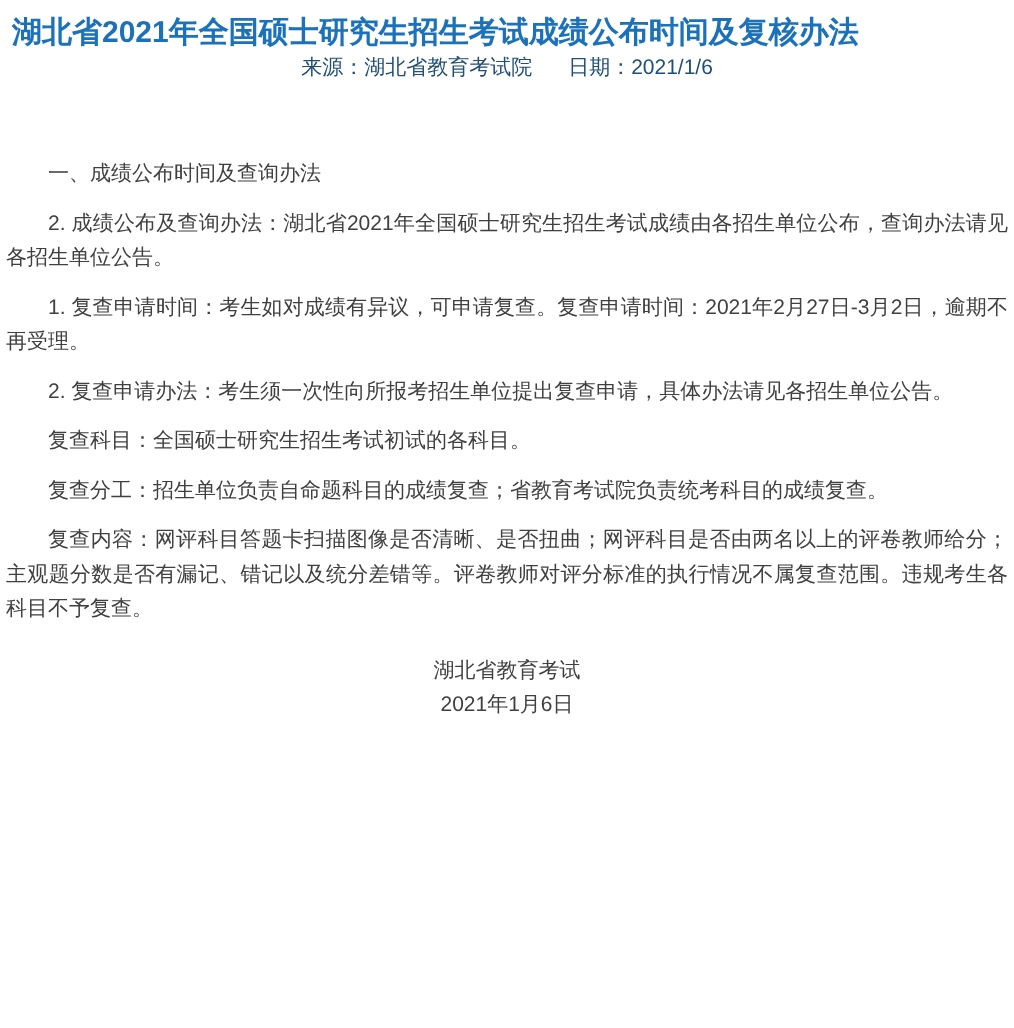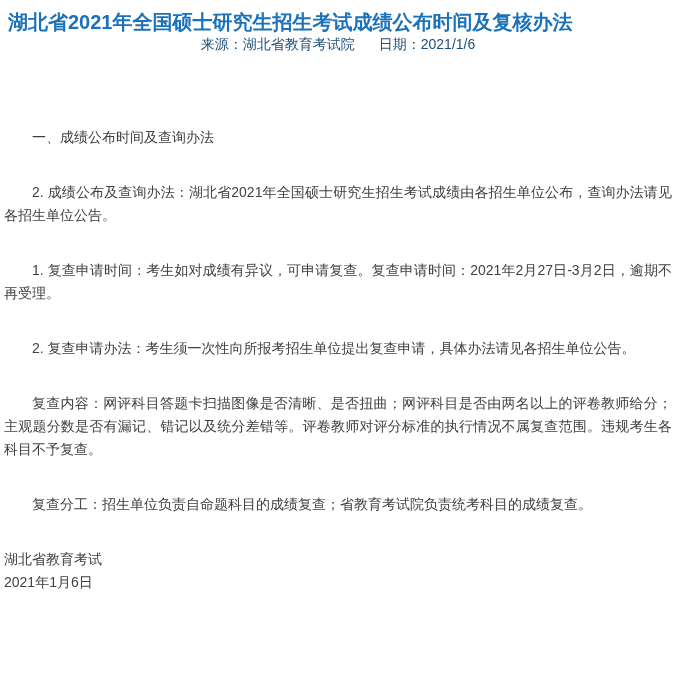--- a/index.html
+++ b/index.html
@@ -35,50 +35,51 @@
     line-height: 20px;
   }
   .doc-meta .meta-date {
     margin-left: 24px;
   }
   .article {
     padding: 40px 4px 0;
     font-size: 14px;
   }
   .article p {
-    margin: 32px 0;
+    margin: 10px 0;
     line-height: 23px;
     text-indent: 2em;
     text-align: justify;
   }
   .signature {
     margin: 18px 0 0;
-    text-align: left;
+    text-align: center;
     line-height: 23px;
     font-size: 14px;
   }
 </style>
 </head>
 <body>
 
 <div class="page">
 
   <h1 class="doc-title">湖北省2021年全国硕士研究生招生考试成绩公布时间及复核办法</h1>
 
   <div class="doc-meta">
     <span class="meta-source">来源：湖北省教育考试院</span><span class="meta-date">日期：2021/1/6</span>
   </div>
 
   <div class="article">
     <p>一、成绩公布时间及查询办法</p>
     <p>2. 成绩公布及查询办法：湖北省2021年全国硕士研究生招生考试成绩由各招生单位公布，查询办法请见各招生单位公告。</p>
     <p>1. 复查申请时间：考生如对成绩有异议，可申请复查。复查申请时间：2021年2月27日-3月2日，逾期不再受理。</p>
     <p>2. 复查申请办法：考生须一次性向所报考招生单位提出复查申请，具体办法请见各招生单位公告。</p>
+    <p>复查科目：全国硕士研究生招生考试初试的各科目。</p>
+    <p>复查分工：招生单位负责自命题科目的成绩复查；省教育考试院负责统考科目的成绩复查。</p>
     <p>复查内容：网评科目答题卡扫描图像是否清晰、是否扭曲；网评科目是否由两名以上的评卷教师给分；主观题分数是否有漏记、错记以及统分差错等。评卷教师对评分标准的执行情况不属复查范围。违规考生各科目不予复查。</p>
-    <p>复查分工：招生单位负责自命题科目的成绩复查；省教育考试院负责统考科目的成绩复查。</p>
 
     <div class="signature">
       <div>湖北省教育考试</div>
       <div>2021年1月6日</div>
     </div>
   </div>
 
 </div>
 
 </body></html>

